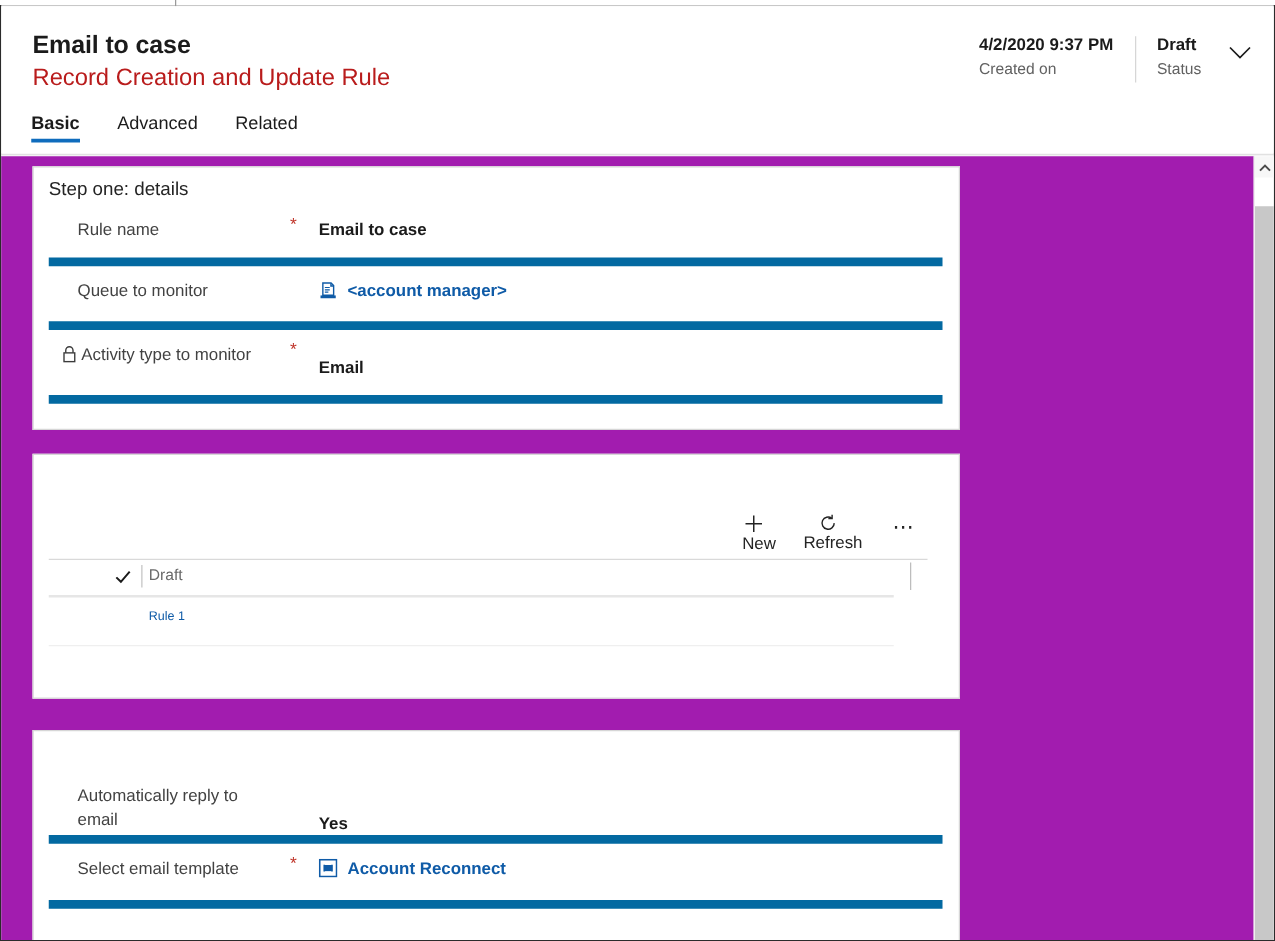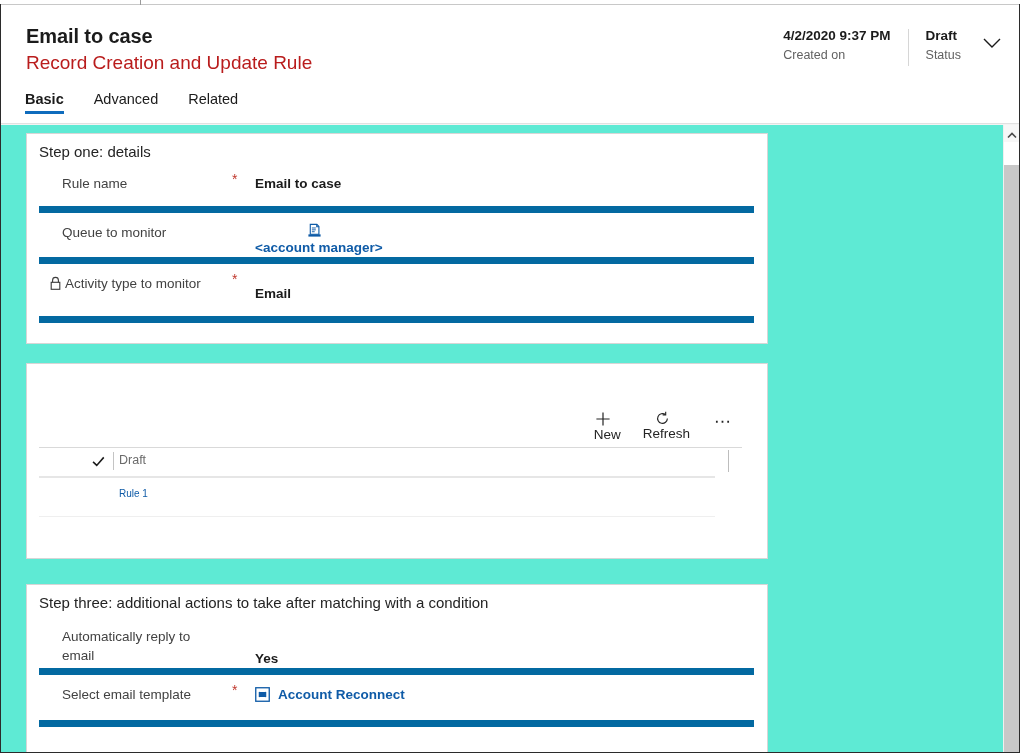--- a/index.html
+++ b/index.html
@@ -98,21 +98,21 @@
     margin-left: 8px; margin-top: 2px;
     display: flex; align-items: center; justify-content: center;
     cursor: pointer;
   }
 
   
   .content {
     position: absolute;
     left: 1px; top: 125px;
     width: 1002px; height: 627px;
-    background: #5eead4;
+    background: #a21caf;
     overflow: hidden;
   }
 
   .card {
     position: absolute;
     left: 25px;
     background: #ffffff;
     border: 1px solid #d6d6d6;
     box-sizing: border-box;
     width: 742px;
@@ -305,21 +305,21 @@
       <div class="card-title">Step one: details</div>
 
       <div class="field-row" style="top:30px; height:49px;">
         <div class="field-label">Rule name</div>
         <div class="req-star">*</div>
         <div class="field-value" style="top:10px;">Email to case</div>
       </div>
 
       <div class="field-row" style="top:79px; height:51px;">
         <div class="field-label">Queue to monitor</div>
-        <div class="field-value link" style="top:10px;flex-direction:column;">
+        <div class="field-value link" style="top:10px;">
           <span class="val-icon">
             <svg width="15" height="15" viewBox="0 0 16 16">
               <path d="M3.5 1.5 h7 l2.2 2.2 v8.3 h-9.2 z" fill="#ffffff" stroke="#0f5ba7" stroke-width="1.2"></path>
               <path d="M10.4 1.6 v2.4 h2.3" fill="none" stroke="#0f5ba7" stroke-width="1.2"></path>
               <path d="M5.2 5.3 h4.2 M5.2 7.3 h4.2 M5.2 9.3 h3" stroke="#0f5ba7" stroke-width="1"></path>
               <rect x="1.5" y="12.1" width="13" height="2.4" fill="#0f5ba7"></rect>
             </svg>
           </span>
           <span>&lt;account manager&gt;</span>
         </div>
@@ -377,21 +377,20 @@
       </div>
       <div class="grid-header-bottom"></div>
 
       <div class="grid-row">
         <div class="grid-row-link">Rule 1</div>
       </div>
       <div class="grid-row-bottom"></div>
     </div>
 
     <div class="card" id="card-three">
-      <div class="card-title">Step three: additional actions to take after matching with a condition</div>
 
       <div class="field-row" style="top:32px; height:58px;">
         <div class="field-label" style="left:23px; width:140px;">Automatically reply to email</div>
         <div class="field-value" style="top:20px;margin-top:12px;">Yes</div>
       </div>
 
       <div class="field-row" style="top:90px; height:52px;">
         <div class="field-label">Select email template</div>
         <div class="req-star">*</div>
         <div class="field-value link" style="top:10px;">

